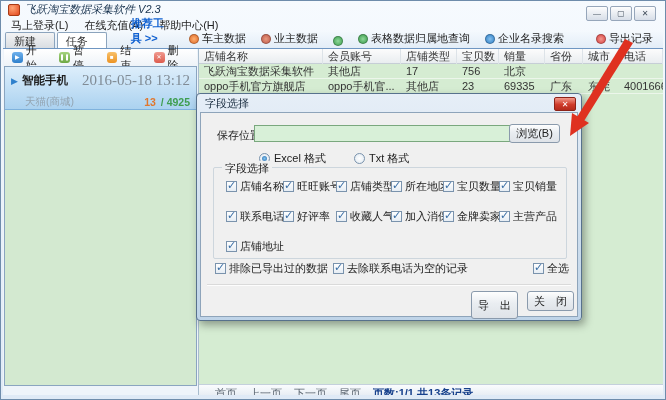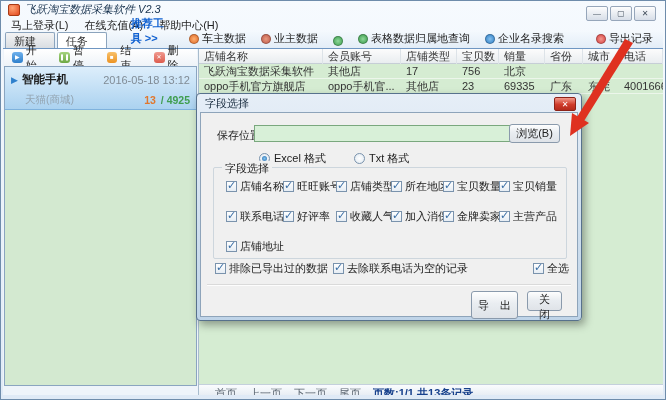--- a/index.html
+++ b/index.html
@@ -36,21 +36,21 @@
   .ctrl-icon { width:11px; height:11px; border-radius:3px; color:#fff; font-size:6px; line-height:11px; text-align:center; font-weight:bold; }
   .ic-start { background:linear-gradient(#6fb1ec,#2f80cc); }
   .ic-pause { background:linear-gradient(#a5d37e,#6da843; ); background:linear-gradient(#a5d37e,#6da843); }
   .ic-stop  { background:linear-gradient(#f8c06a,#ec9322); }
   .ic-del   { background:linear-gradient(#f09a90,#dd5c4e); }
 
   .task-list { position:absolute; top:17px; left:0; right:0; bottom:9px; border:1px solid #8aa5c0; background:#d3e9d0; overflow:hidden; }
   .task-item { height:43px; background:linear-gradient(#ddeefb,#abd2f0); border-bottom:1px solid #7fb2dd; padding:5px 6px 0; }
   .task-row1 { display:flex; align-items:center; gap:4px; font-weight:bold; color:#1c1c1c; font-size:11.5px; }
   .play-glyph { color:#2f80cc; font-size:9px; }
-  .task-date { margin-left:auto; font-weight:normal; font-size:11px; color:#808b95; }
+  .task-date { margin-left:auto; font-weight:normal; font-size:15px; color:#808b95;font-family:Liberation Serif, serif; }
   .task-row2 { display:flex; align-items:center; color:#94a5b2; font-size:10.5px; padding-left:14px; margin-top:6px; }
   .task-progress { margin-left:auto; font-weight:bold; }
   .prog-cur { color:#e0772e; }
   .prog-tot { color:#3f9e4f; margin-left:2px; }
 
   .right-panel { position:absolute; top:0; left:195px; right:0; bottom:0; background:#d5ecd2; border-left:1px solid #a8bccd; }
   .thead, .trow { display:grid; grid-template-columns:124px 78px 56px 42px 46px 38px 36px 1fr; height:15px; align-items:center; }
   .thead { background:linear-gradient(#fcfcfc,#e9edf0); border-bottom:1px solid #c6ced6; color:#333; }
   .th { padding:0 5px; border-right:1px solid #dde3e8; white-space:nowrap; overflow:hidden; }
   .trow { border-bottom:1px solid rgba(255,255,255,.55); color:#333; }
@@ -81,21 +81,21 @@
   .cbitem { display:flex; align-items:center; white-space:nowrap; color:#222; }
   .cb { display:inline-block; width:11px; height:11px; border:1px solid #7a93ad; background:linear-gradient(#ffffff,#e6edf4); position:relative; margin-right:3px; flex:0 0 auto; }
   .cb::after { content:"✓"; position:absolute; left:0px; top:-3px; font-size:11px; font-weight:bold; color:#3a6ea5; }
 
   .opt-row { position:absolute; left:0; top:148px; width:100%; }
   .opt1 { position:absolute; left:14px; } .opt2 { position:absolute; left:132px; } .opt3 { position:absolute; left:332px; }
   .sep { position:absolute; left:6px; right:6px; top:171px; border-top:1px solid #dadada; border-bottom:1px solid #fdfdfd; }
 
   .btn { border:1px solid #8a9aac; border-radius:3px; background:linear-gradient(#fefefe,#e9edf1 45%,#dfe3e8); font-size:11px; color:#222; text-align:center; }
   .export-btn { position:absolute; left:270px; top:178px; width:47px; height:28px; letter-spacing:4px; padding-left:4px; }
-  .closedlg-btn { position:absolute; left:326px; top:178px; width:35px; height:20px; letter-spacing:4px; padding-left:4px; }
+  .closedlg-btn { position:absolute; left:326px; top:178px; width:47px; height:20px; letter-spacing:4px; padding-left:4px; }
 
   .arrow-overlay { position:absolute; inset:0; z-index:20; pointer-events:none; }
 </style>
 </head>
 <body>
 
 <div class="window">
 
   <div class="titlebar">
     <span class="app-icon"></span>

